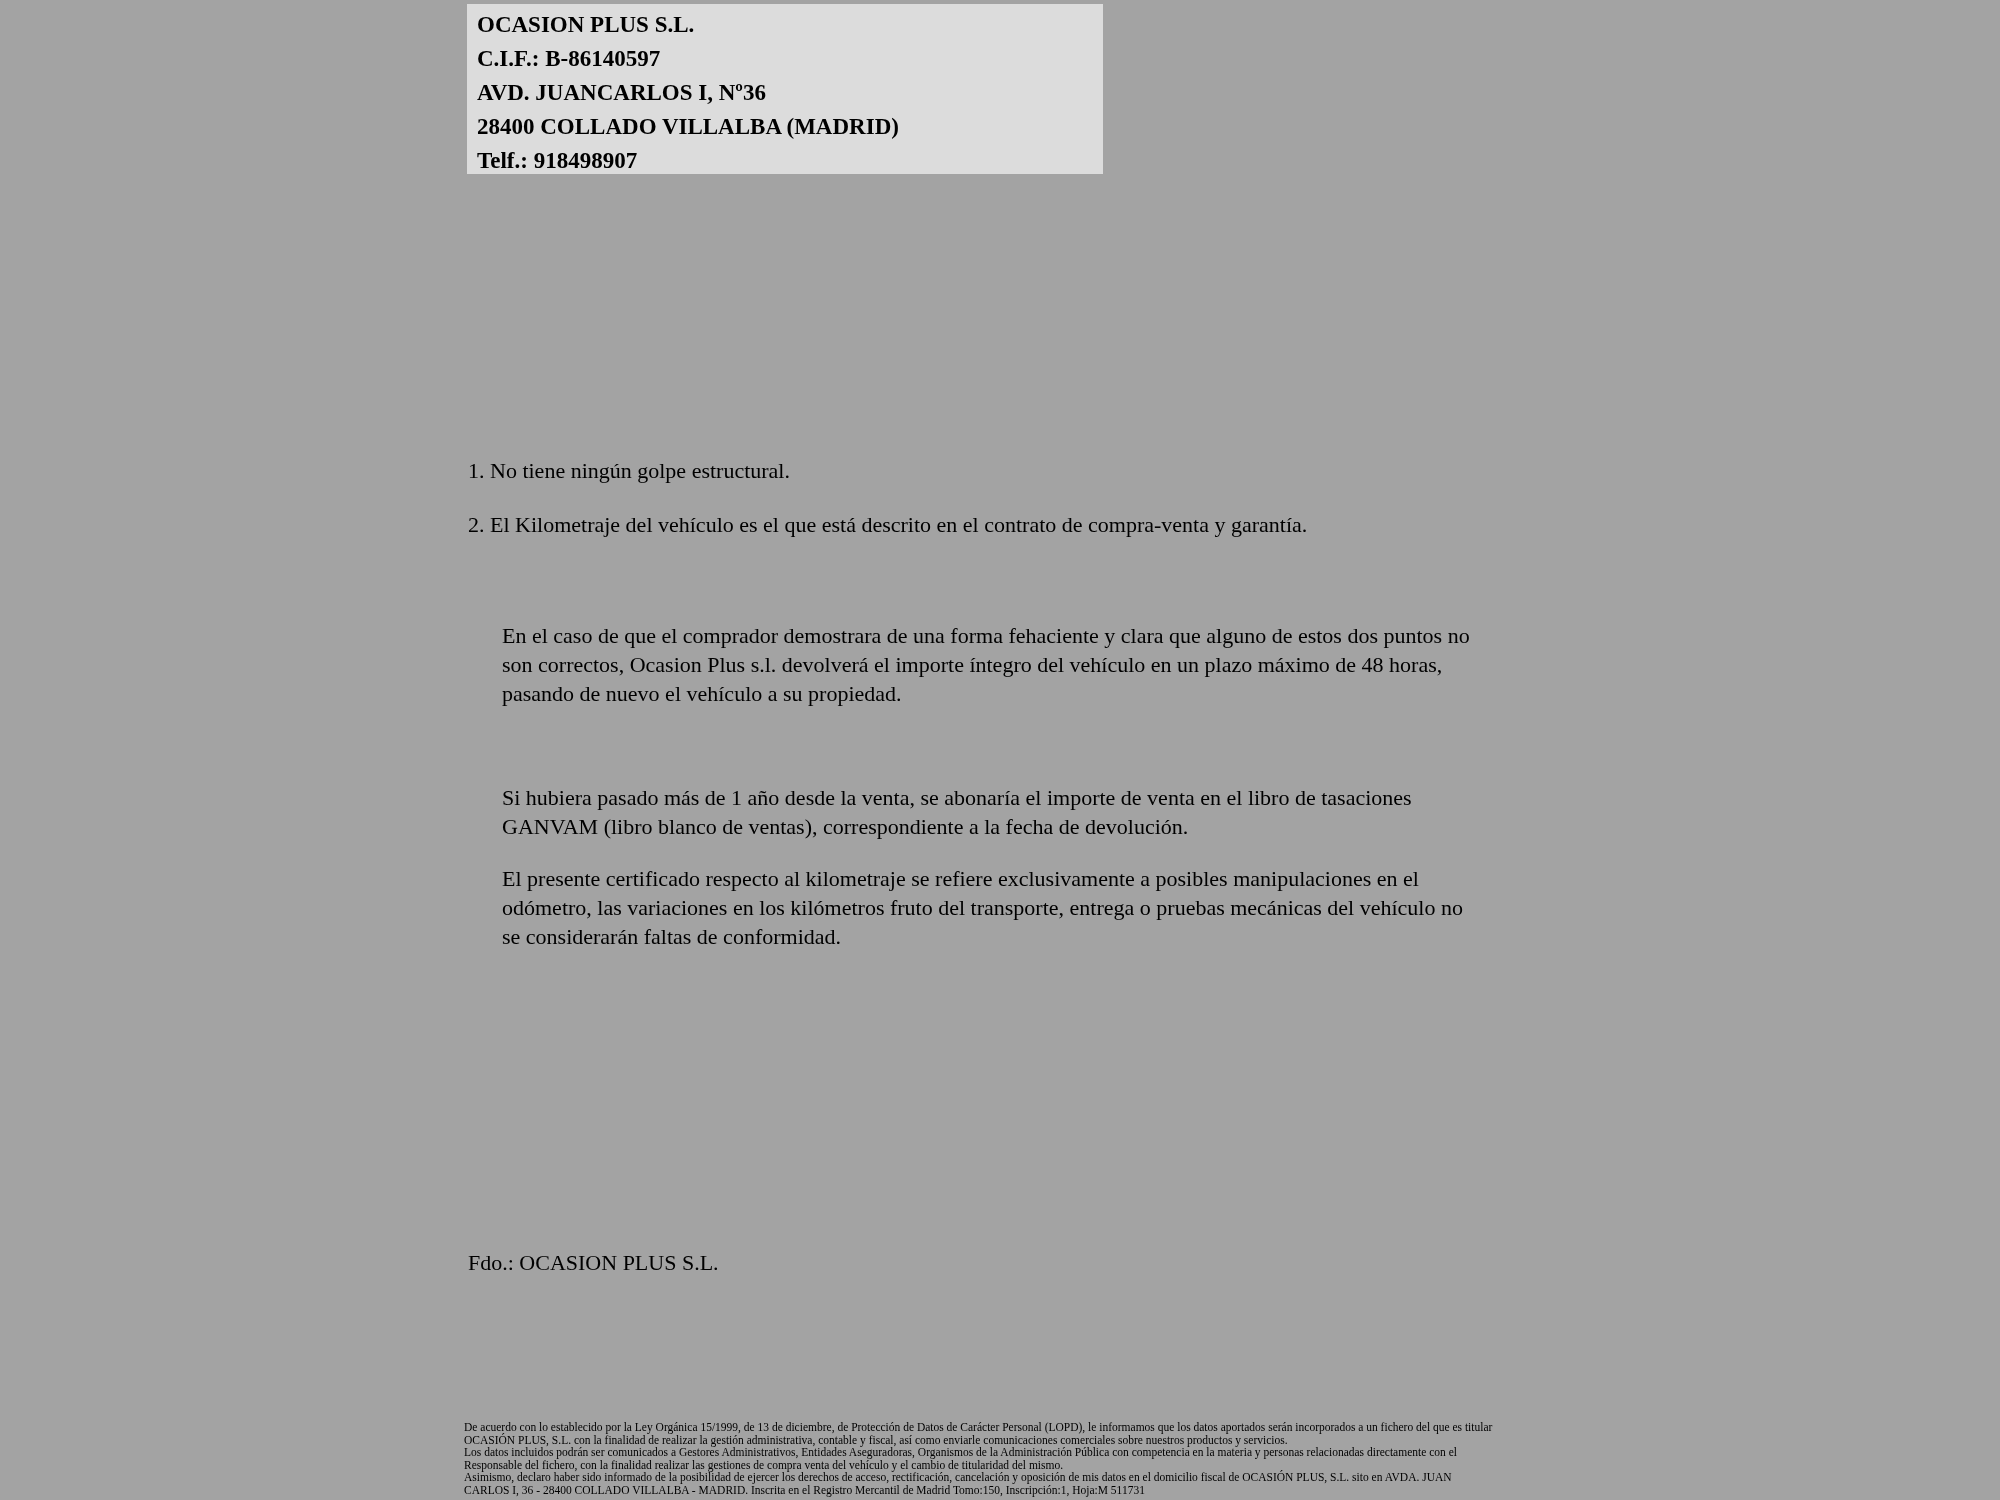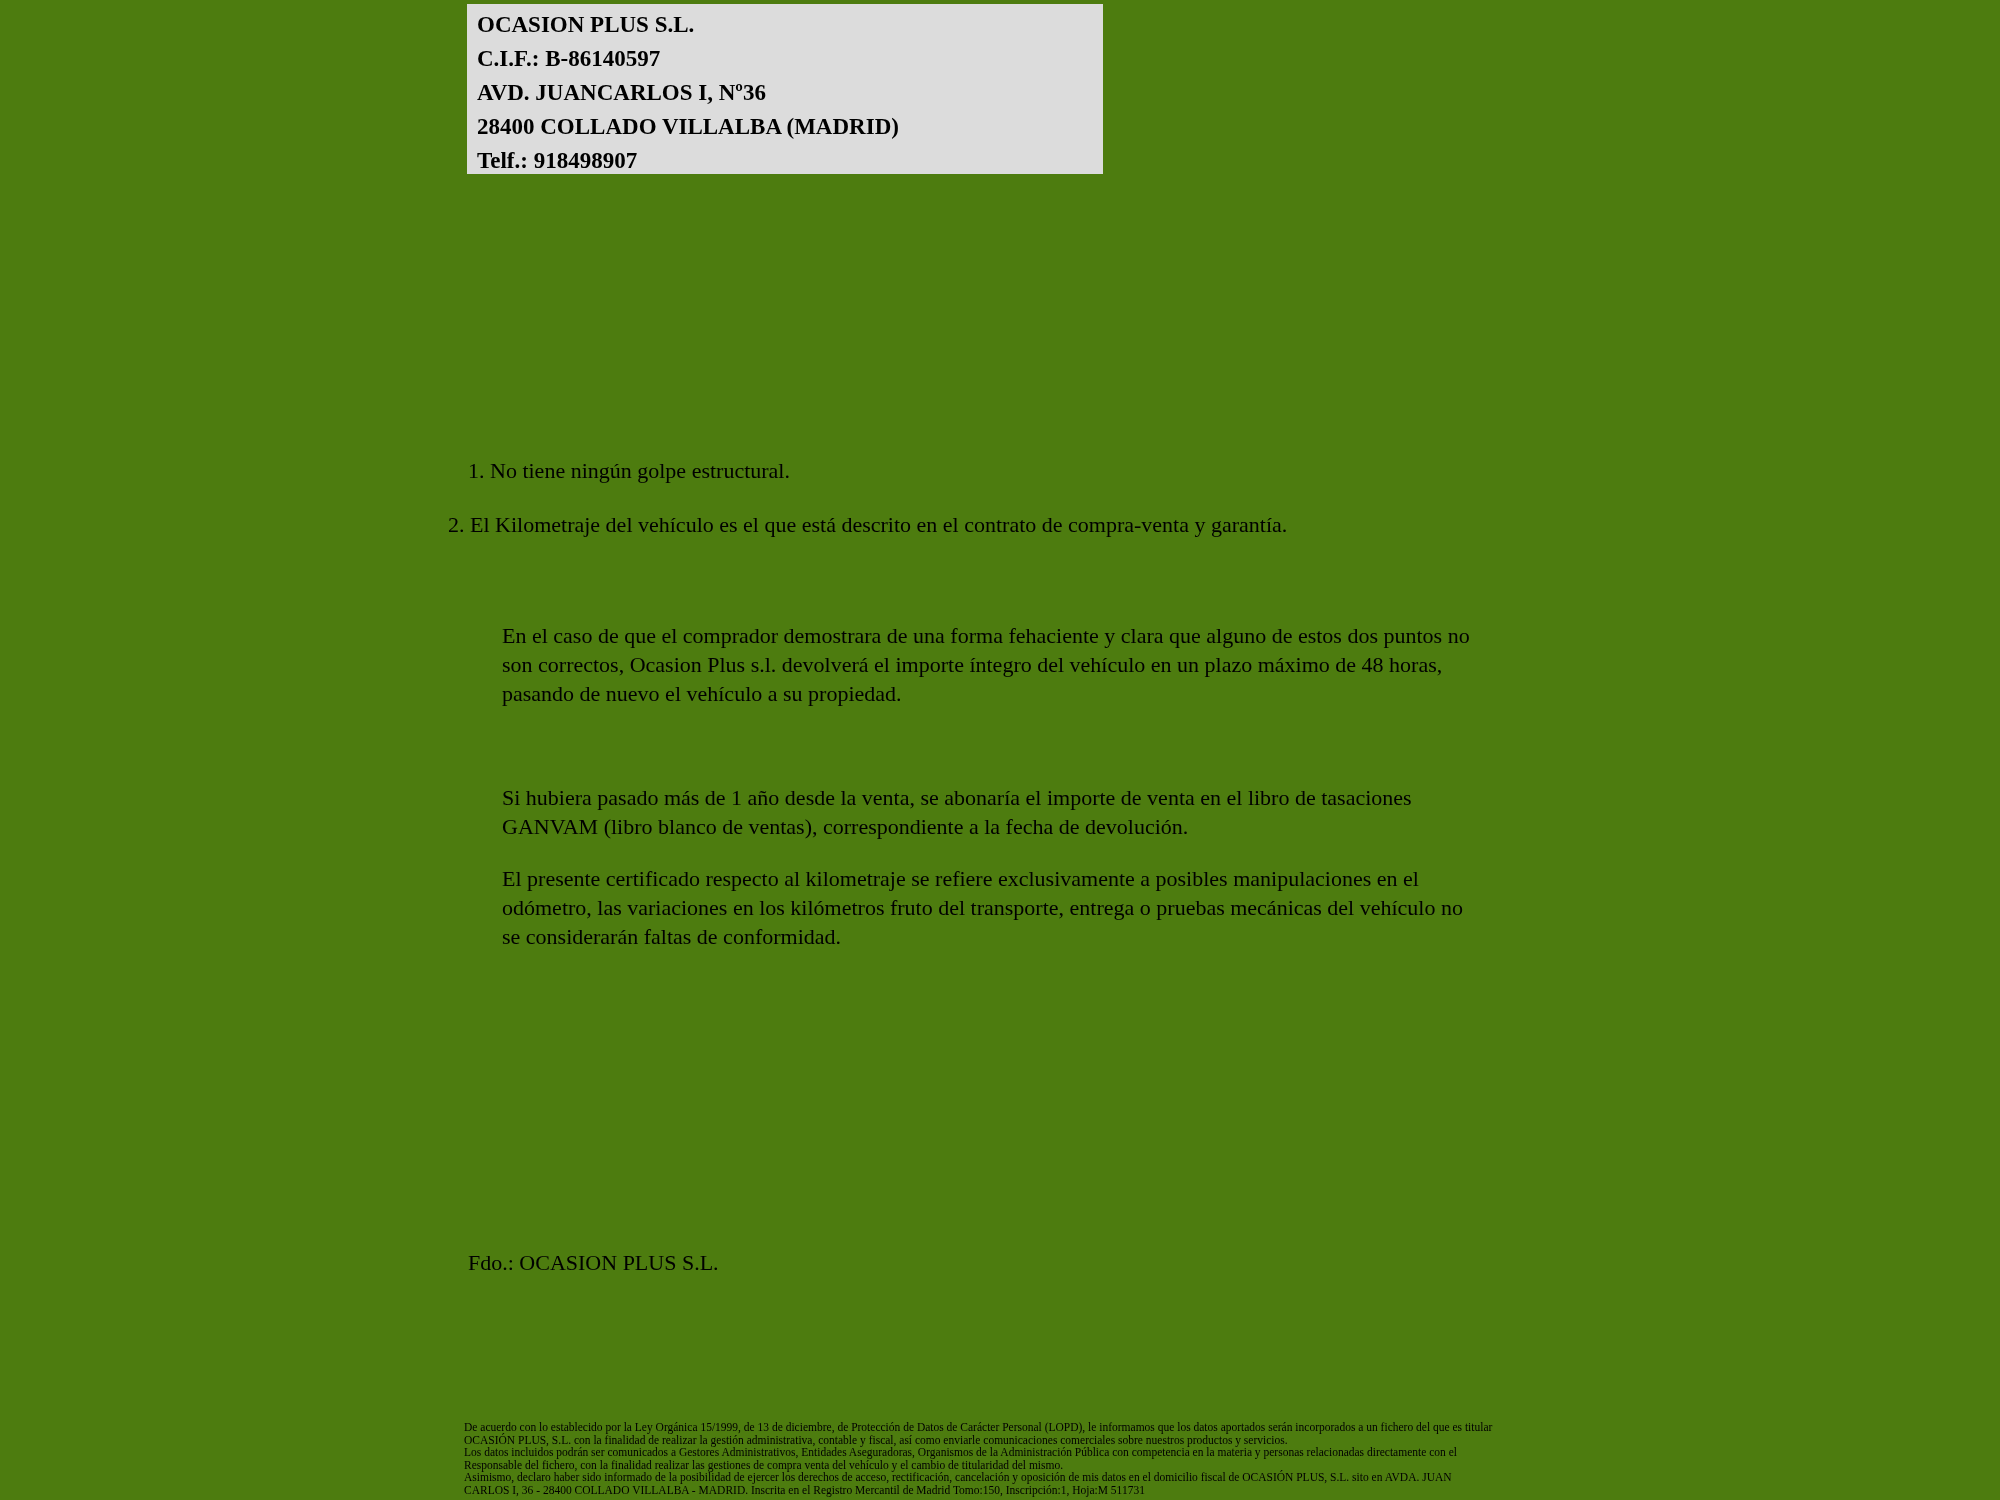--- a/index.html
+++ b/index.html
@@ -1,21 +1,21 @@
 <!DOCTYPE html>
 <html><head>
 <meta charset="utf-8">
 <style>
   * { margin: 0; padding: 0; box-sizing: border-box; }
   html, body { background: #ffffff; }
   .page {
     position: relative;
     width: 2000px;
     height: 1500px;
-    background: #4d7c0f;
+    background: #a3a3a3;
     color: #000000;
     font-family: "Liberation Serif", "DejaVu Serif", serif;
     overflow: hidden;
   }
   .header-box {
     position: absolute;
     left: 467px; top: 4px;
     width: 636px; height: 170px;
     background: #dcdcdc;
     padding: 4px 0 0 10px;
@@ -40,21 +40,21 @@
   .term { display: inline-block; min-width: 90px; }
   .u { text-decoration: underline; }
   .clause-1 {
     position: absolute;
     left: 468px; top: 458px;
     font-size: 22px;
     white-space: pre;
   }
   .clause-2 {
     position: absolute;
-    left: 448px; top: 512px;
+    left: 468px; top: 512px;
     font-size: 22px;
     white-space: pre;
   }
   .para {
     position: absolute;
     left: 468px;
     font-size: 22px;
     line-height: 29px;
     white-space: pre;
     margin-left: 34px;

